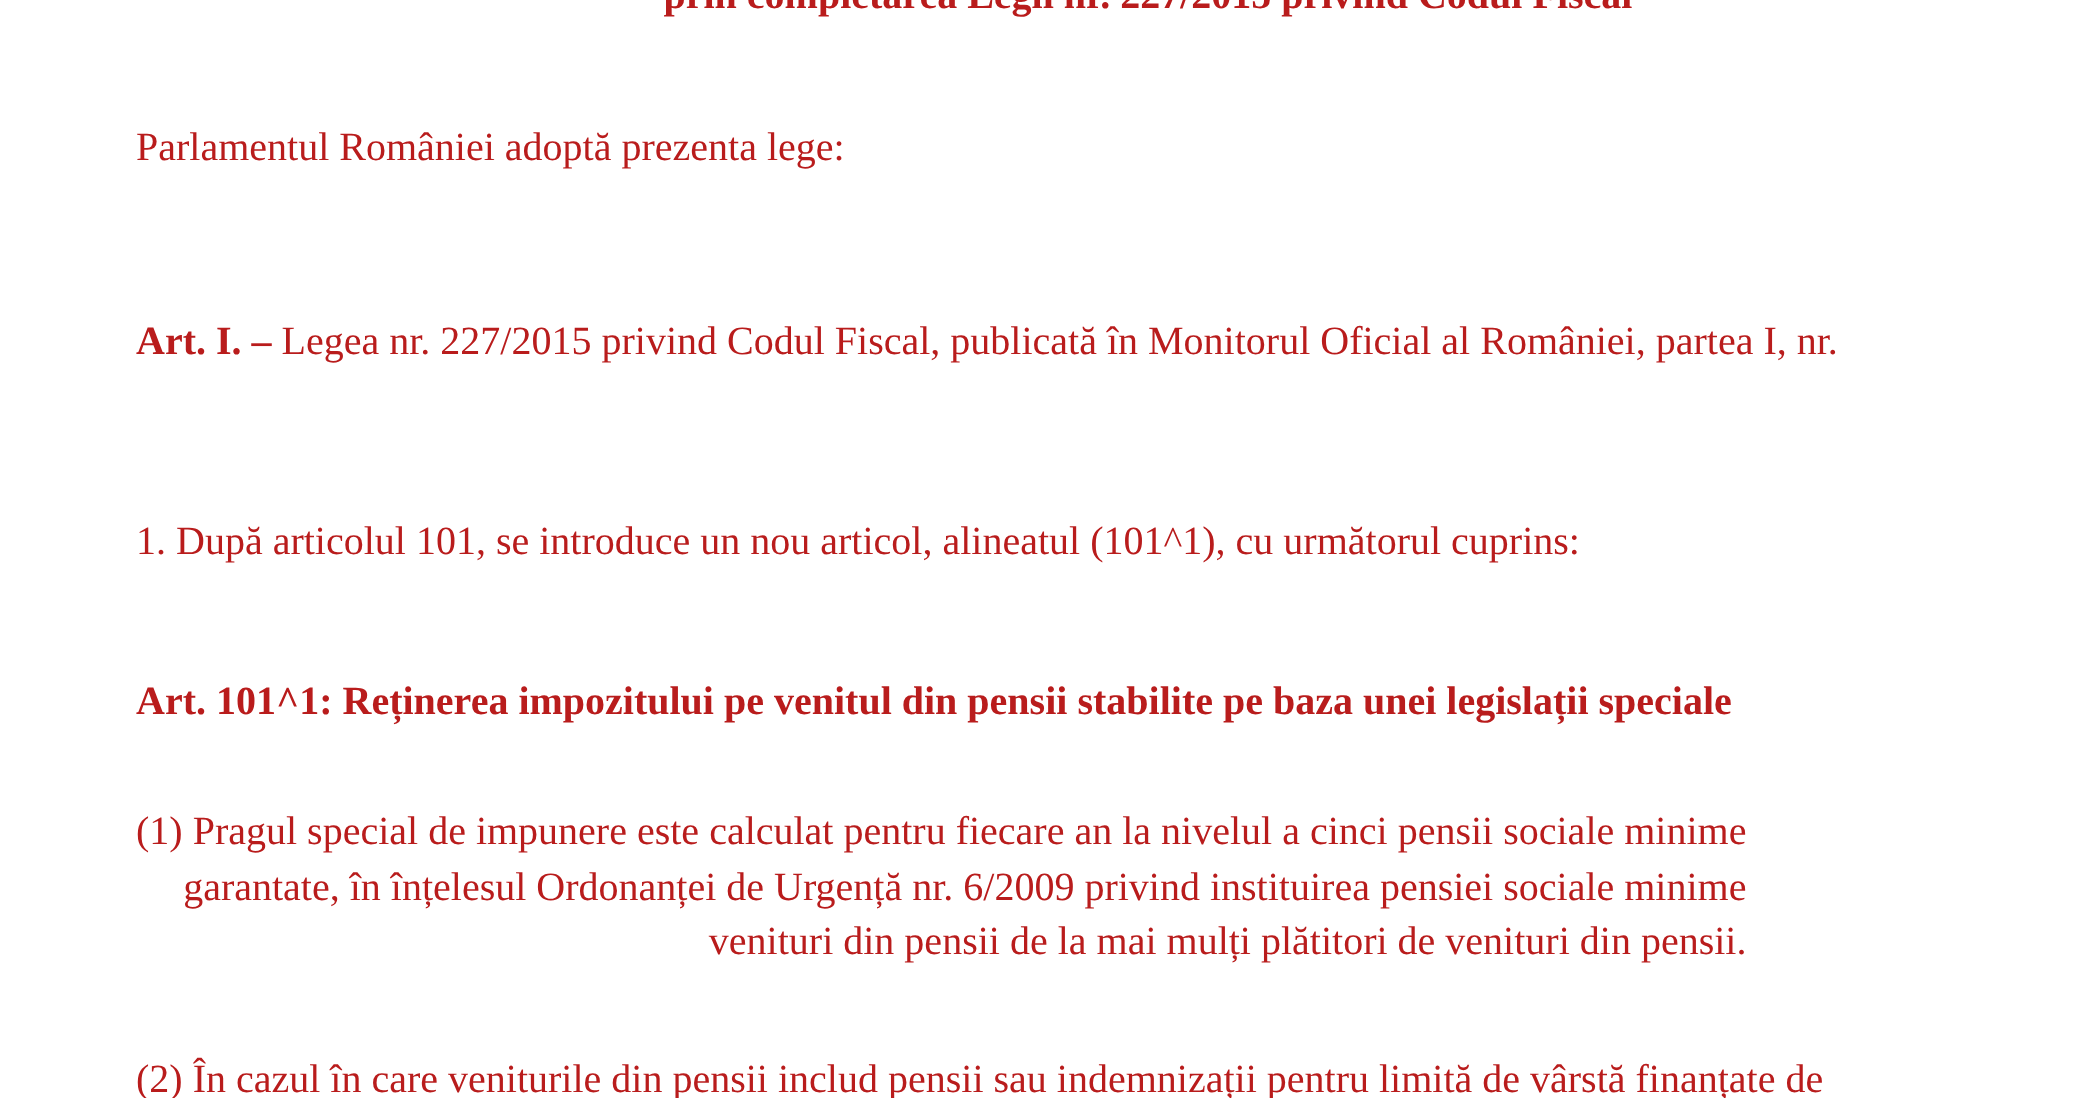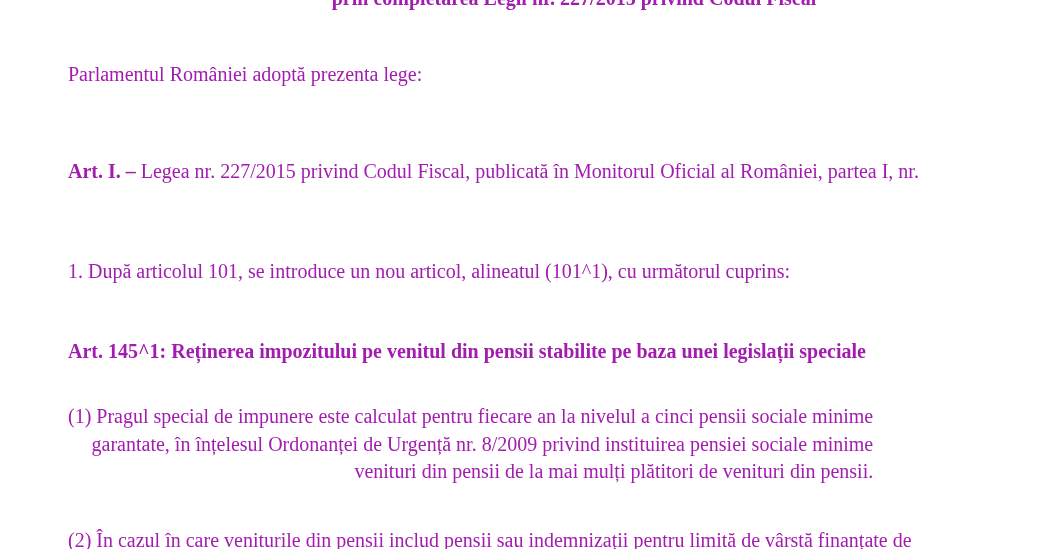--- a/index.html
+++ b/index.html
@@ -6,21 +6,21 @@
     margin: 0;
     padding: 0;
     background: #ffffff;
   }
   .viewport {
     position: relative;
     width: 1046px;
     height: 549px;
     overflow: hidden;
     background: #ffffff;
-    color: #a21caf;
+    color: #b91c1c;
     font-family: "Liberation Serif", "DejaVu Serif", serif;
     font-size: 20px;
     line-height: 27.5px;
     border-radius: 26px;
   }
   .page {
     position: absolute;
     left: 68px;
     top: 0;
     width: 1012px;
@@ -59,24 +59,24 @@
     <div class="para doc-title">prin completarea Legii nr. 227/2015 privind Codul Fiscal</div>
 
     <div class="para p-intro">Parlamentul României adoptă prezenta lege:</div>
 
     <div class="para p-art1">
       <div class="line"><span class="bold">Art. I. – </span><span>Legea nr. 227/2015 privind Codul Fiscal, publicată în Monitorul Oficial al României, partea I, nr.</span></div>
     </div>
 
     <div class="para p-point1">1. După articolul 101, se introduce un nou articol, alineatul (101^1), cu următorul cuprins:</div>
 
-    <div class="para p-art101">Art. 145^1: Reținerea impozitului pe venitul din pensii stabilite pe baza unei legislații speciale</div>
+    <div class="para p-art101">Art. 101^1: Reținerea impozitului pe venitul din pensii stabilite pe baza unei legislații speciale</div>
 
     <div class="para p-alin1">
       <div class="line">(1) Pragul special de impunere este calculat pentru fiecare an la nivelul a cinci pensii sociale minime</div>
-      <div class="line">garantate, în înțelesul Ordonanței de Urgență nr. 8/2009 privind instituirea pensiei sociale minime</div>
+      <div class="line">garantate, în înțelesul Ordonanței de Urgență nr. 6/2009 privind instituirea pensiei sociale minime</div>
       <div class="line">venituri din pensii de la mai mulți plătitori de venituri din pensii.</div>
     </div>
 
     <div class="para p-alin2">(2) În cazul în care veniturile din pensii includ pensii sau indemnizații pentru limită de vârstă finanțate de</div>
 
   </div>
 </div>
 
 </body></html>

